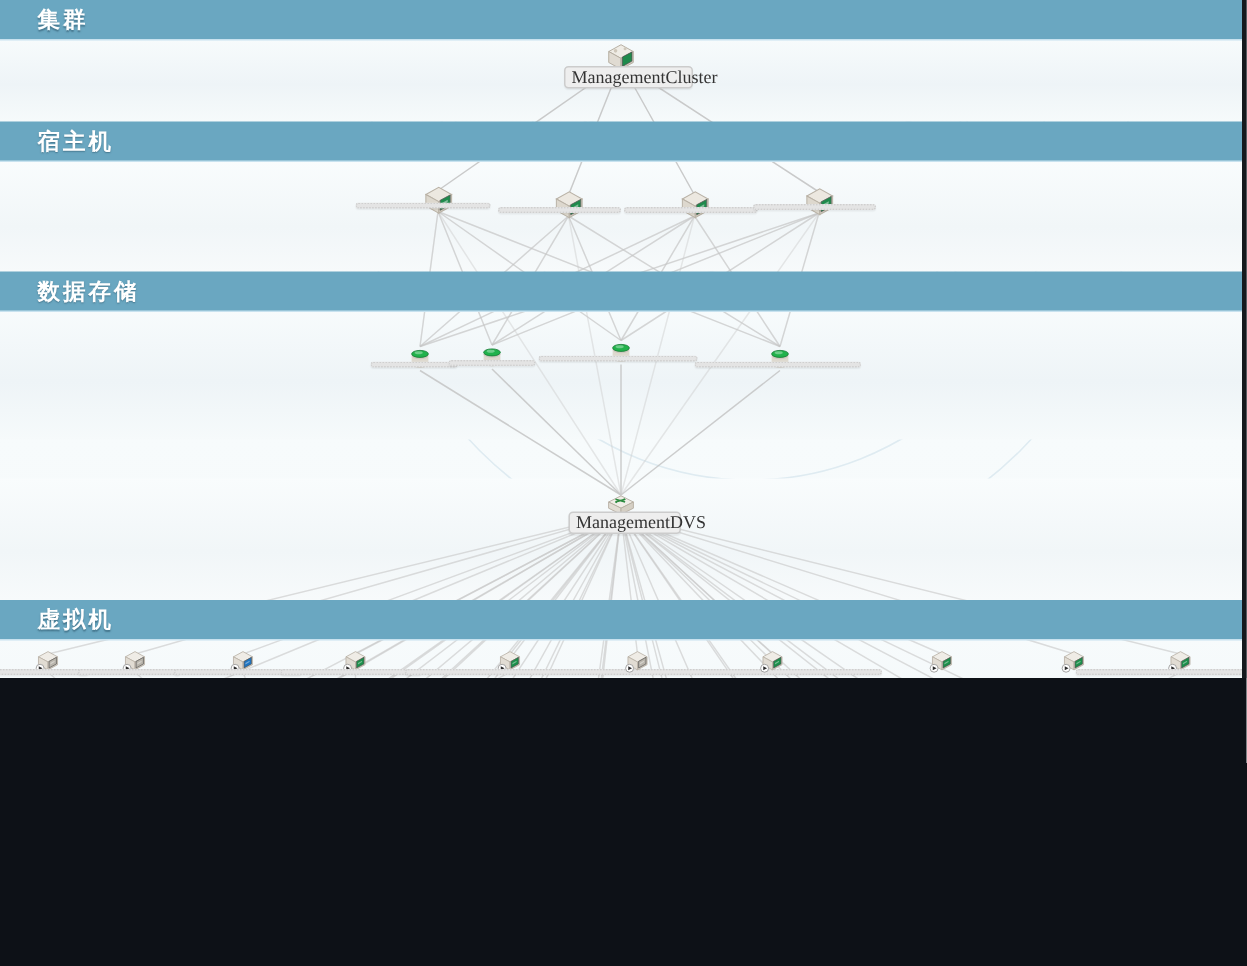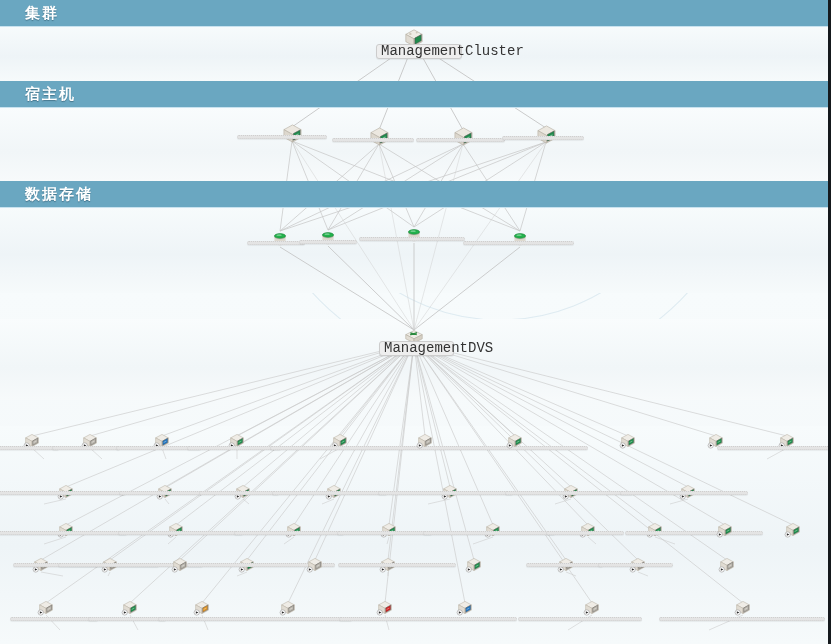--- a/index.html
+++ b/index.html
@@ -1,21 +1,21 @@
 <!DOCTYPE html>
 <html><head>
 <meta charset="utf-8">
 <title>Topology</title>
 <style>
   html,body{margin:0;padding:0;background:#0d1117;}
   body{font-family:"Liberation Sans","DejaVu Sans",sans-serif;}
 
   #stage{
     position:relative;
-    width:831px;height:644px;
+    width:831px;height:452px;
     overflow:hidden;
     background:#f4f8fa;
     box-sizing:border-box;
     border-right:3px solid #15191d;
   }
   #wm-layer{position:absolute;left:0;top:0;width:831px;height:644px;overflow:hidden;}
 
   
   .band{
     position:absolute;left:0;width:831px;height:26px;
@@ -44,28 +44,28 @@
 
   
   #edges{position:absolute;left:0;top:0;width:831px;height:644px;z-index:2;pointer-events:none;}
 
   
   .node{position:absolute;z-index:5;}
   .node .ico{position:absolute;left:0;top:0;}
   .node .cap{
     position:absolute;
     white-space:nowrap;
-    font-size:14px;
+    font-size:12px;
     color:#3a3a3a;
     background:#e2e2e2;
     border:1px solid #c9c9c9;
     border-radius:3px;
     padding:1px 4px;
     line-height:11px;
-    font-family:Liberation Mono, monospace;
+    font-family:Liberation Serif, serif;
     box-shadow:0 1px 1px rgba(0,0,0,.06);
   }
   
   .cap.blank{
     color:transparent;
     background:#e4e4e4;
     border:1px dotted #cfcfcf;
   }
   .cap.named{
     background:#eeeeee;border:1px solid #cccccc;color:#333;
@@ -222,20 +222,23 @@
 
   <div class="band" style="top:0px;">
     <span class="band-title">集群</span>
   </div>
   <div class="band" style="top:181px;">
     <span class="band-title">数据存储</span>
   </div>
   <div class="band" style="top:81px;">
     <span class="band-title">宿主机</span>
   </div>
+  <div class="band" style="top:400px;">
+    <span class="band-title">虚拟机</span>
+  </div>
 
   <div id="nodes" style="position:absolute;left:0;top:0;width:831px;height:644px;z-index:5;">
       <div class="node" style="left: 403px; top: 28px;">
         <span class="ico"><svg width="22" height="20" viewBox="0 0 24 22">
     <polygon points="3,7 12,2 21,7 12,12" fill="#efece5" stroke="#b3aca0" stroke-width=".7"></polygon>
     <polygon points="3,7 12,12 12,20 3,15" fill="#e0dbd2" stroke="#b3aca0" stroke-width=".7"></polygon>
     <polygon points="21,7 12,12 12,20 21,15" fill="#d2ccc1" stroke="#b3aca0" stroke-width=".7"></polygon>
     <polygon points="13,11 20,7.3 20,14 13,18" fill="#1f8a4c" stroke="#4a4a4a" stroke-width=".5"></polygon>
     <circle cx="8" cy="6.5" r="1.3" fill="#cfc8bb"></circle>
     <circle cx="15" cy="5" r="1.1" fill="#cfc8bb"></circle>

